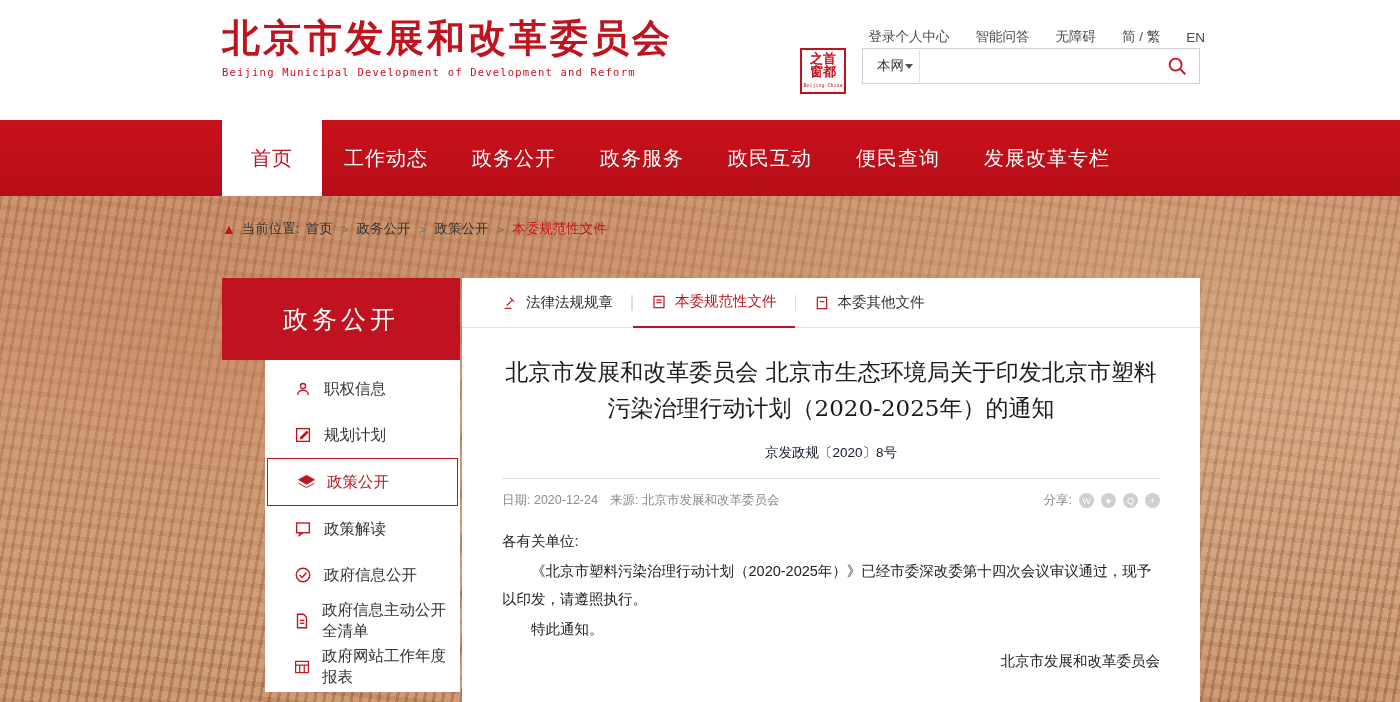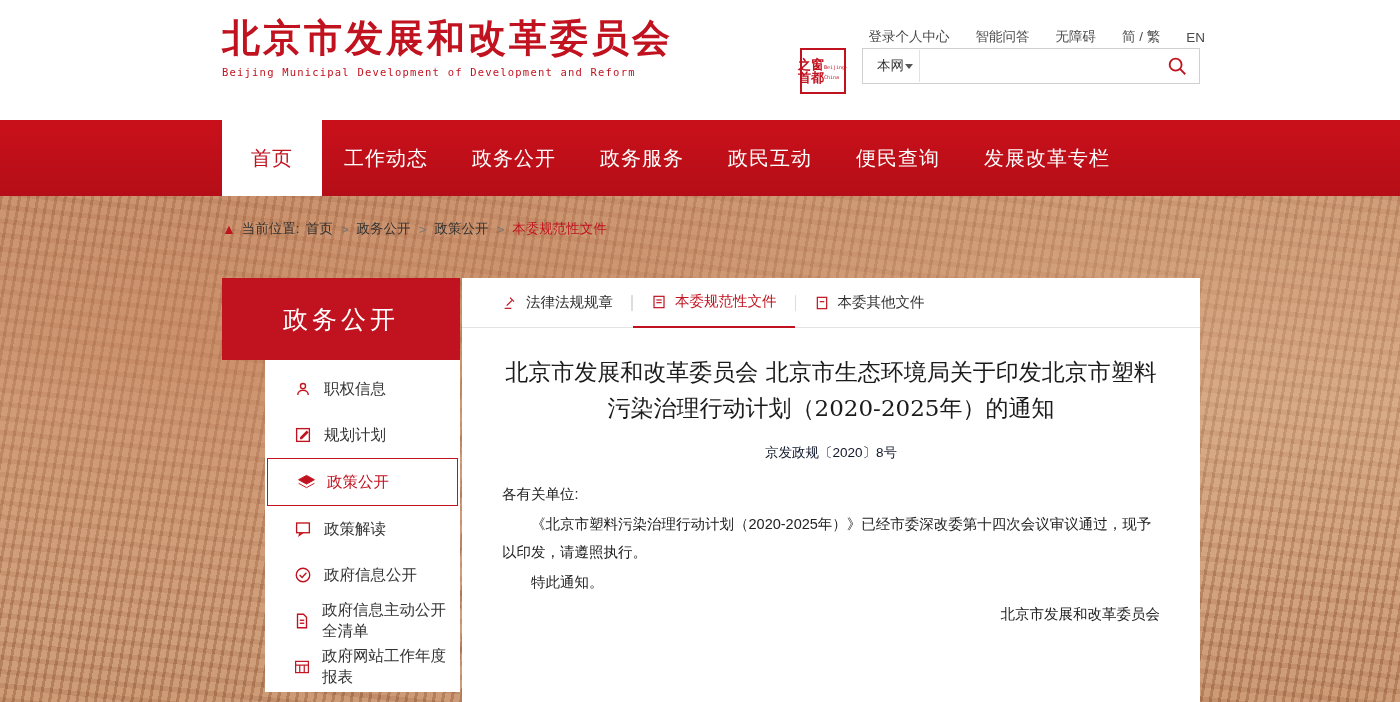--- a/index.html
+++ b/index.html
@@ -59,21 +59,21 @@
     position: absolute; right: 195px; top: 28px;
     display: flex; gap: 26px; align-items: center;
     font-size: 13.5px; color: #4a4a4a; white-space: nowrap;
   }
   .top-links span { cursor: pointer; }
   .seal {
     position: absolute; left: 800px; top: 48px;
     width: 46px; height: 46px;
     border: 2px solid #c1121f;
     color: #c1121f;
-    display: flex; flex-direction: row; align-items: center; justify-content: center;
+    display: flex; flex-direction: column; align-items: center; justify-content: center;
     font-size: 9px; line-height: 10px; letter-spacing: 0px;
   }
   .seal .seal-cn { font-size: 13px; line-height: 13px; font-family: "DejaVu Serif", serif; font-weight: bold;}
   .seal .seal-en { font-size: 5px; margin-top: 2px; font-family: "DejaVu Sans Mono", monospace; }
   .searchbar {
     position: absolute; left: 862px; top: 48px; width: 338px; height: 36px;
     border: 1px solid #d0d0d0; background: #fff;
     display: flex; align-items: center;
   }
   .search-scope {
@@ -358,20 +358,39 @@
           </svg>
         </span>
         <span>本委其他文件</span>
       </div>
     </div>
 
     <div class="article">
       <h1 class="art-title">北京市发展和改革委员会 北京市生态环境局关于印发北京市塑料污染治理行动计划（2020-2025年）的通知</h1>
       <div class="art-sub">京发政规〔2020〕8号</div>
 
+      <div class="art-meta">
+        <div class="meta-left">
+          <span>
+            <span>日期:</span>
+            <span>2020-12-24</span>
+          </span>
+          <span>
+            <span>来源:</span>
+            <span>北京市发展和改革委员会</span>
+          </span>
+        </div>
+        <div class="share">
+          <span>分享:</span>
+          <span class="share-dot">W</span>
+          <span class="share-dot">●</span>
+          <span class="share-dot">Q</span>
+          <span class="share-dot">+</span>
+        </div>
+      </div>
 
       <div class="art-body">
         <p>各有关单位:</p>
         <p class="indent">《北京市塑料污染治理行动计划（2020-2025年）》已经市委深改委第十四次会议审议通过，现予以印发，请遵照执行。</p>
         <p class="indent">特此通知。</p>
         <p class="sign">北京市发展和改革委员会</p>
       </div>
     </div>
   </div>
 </div>

